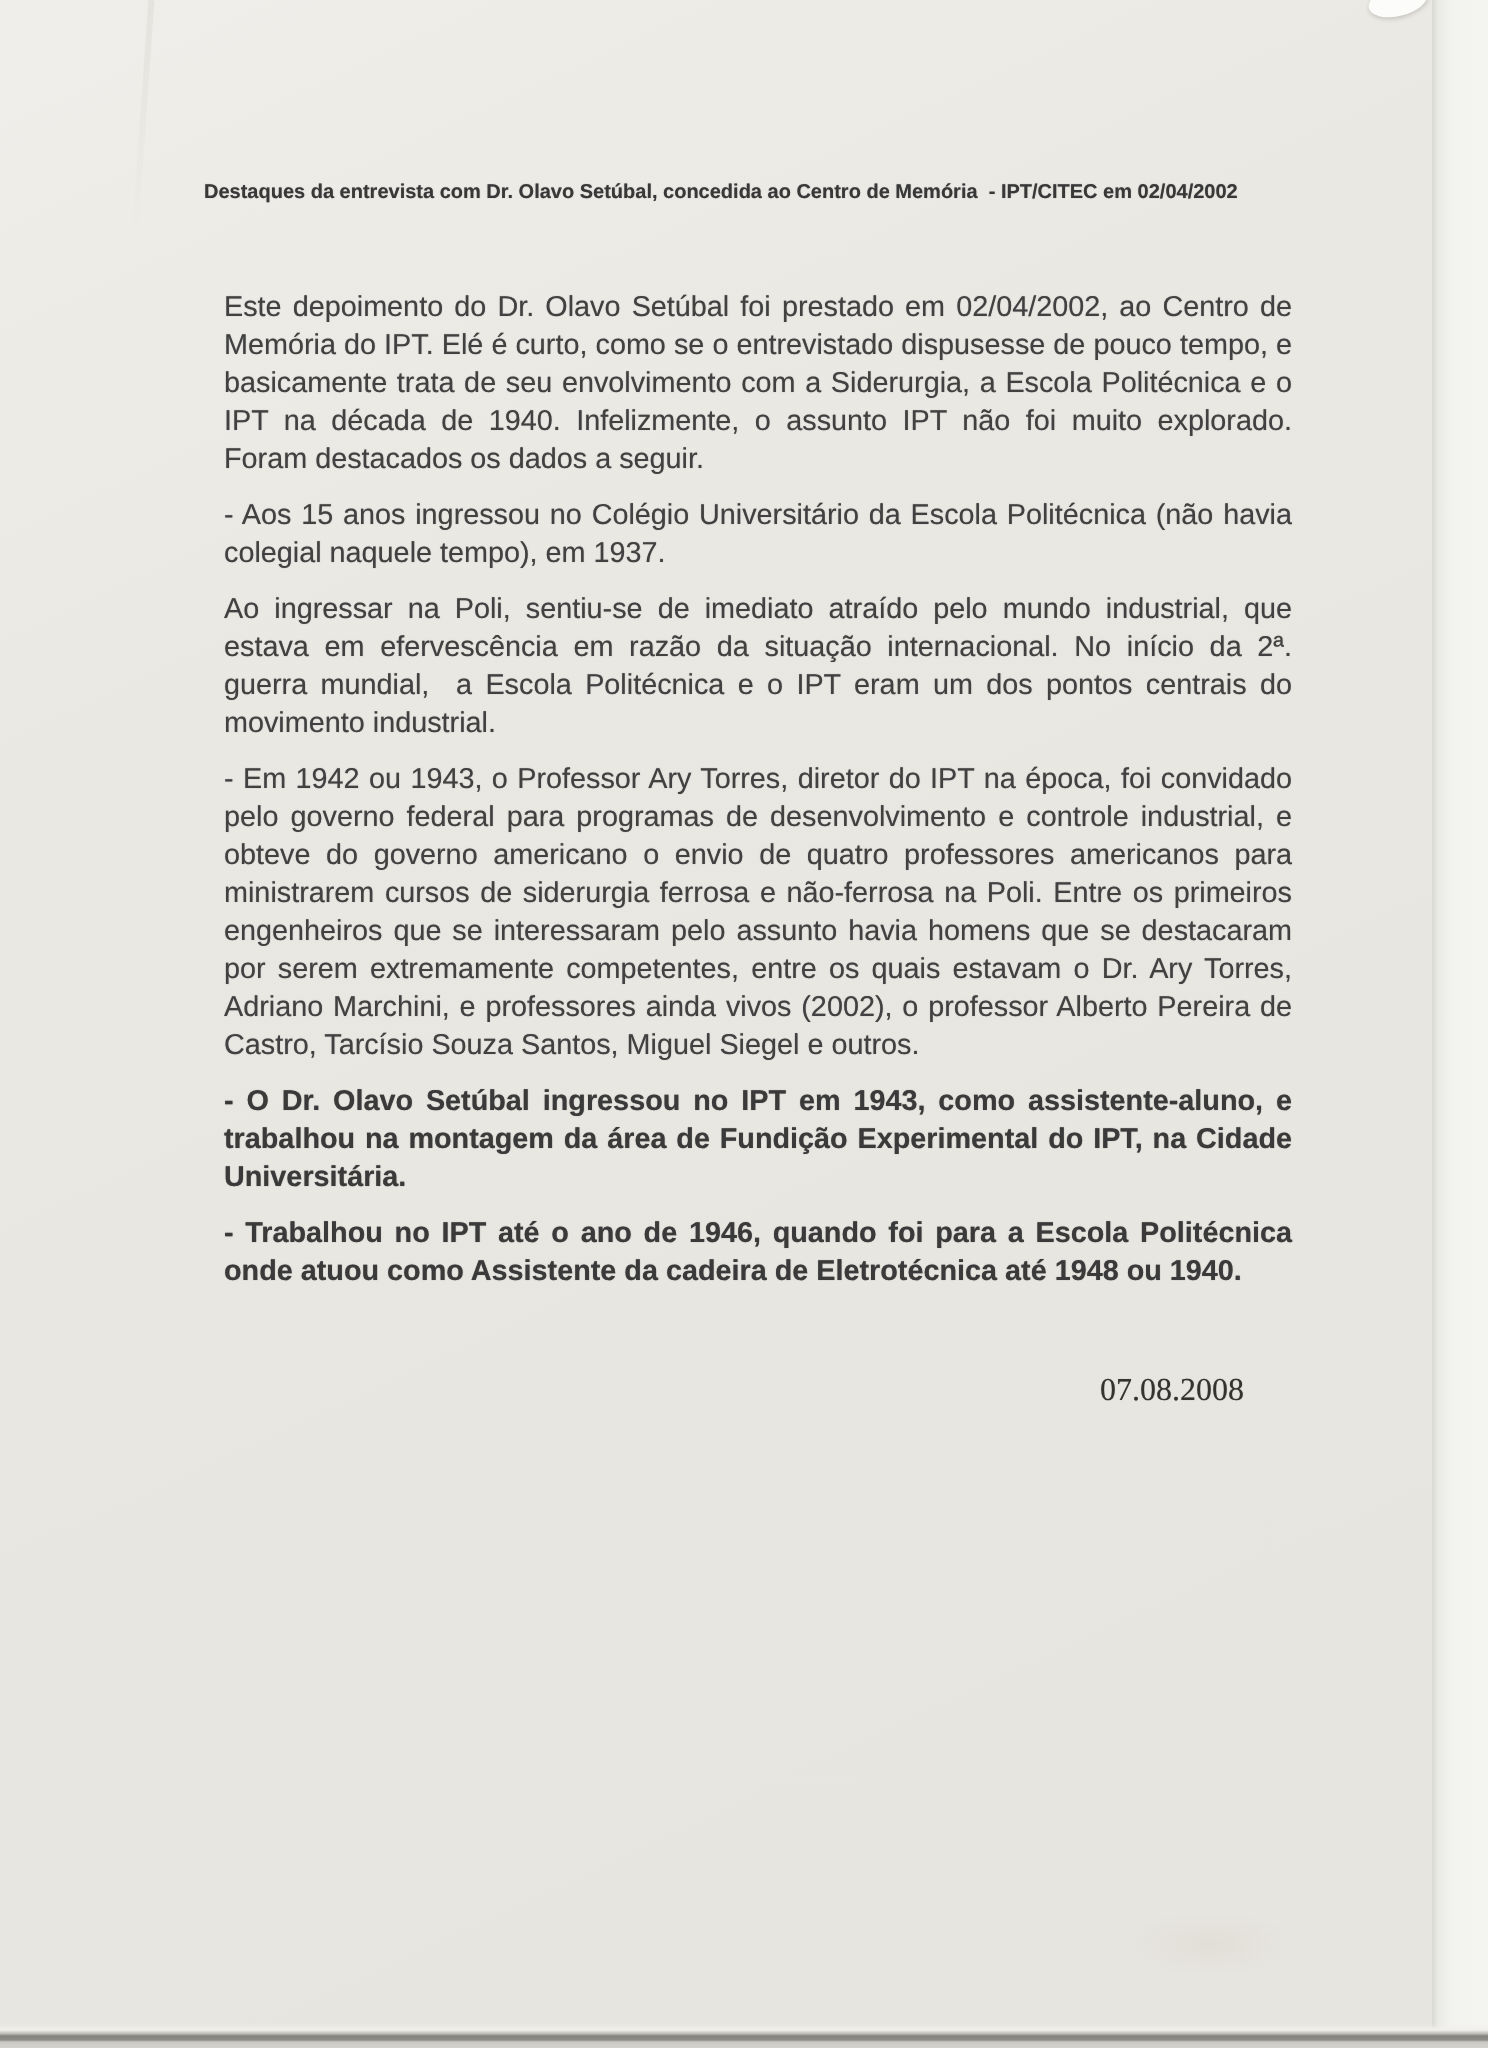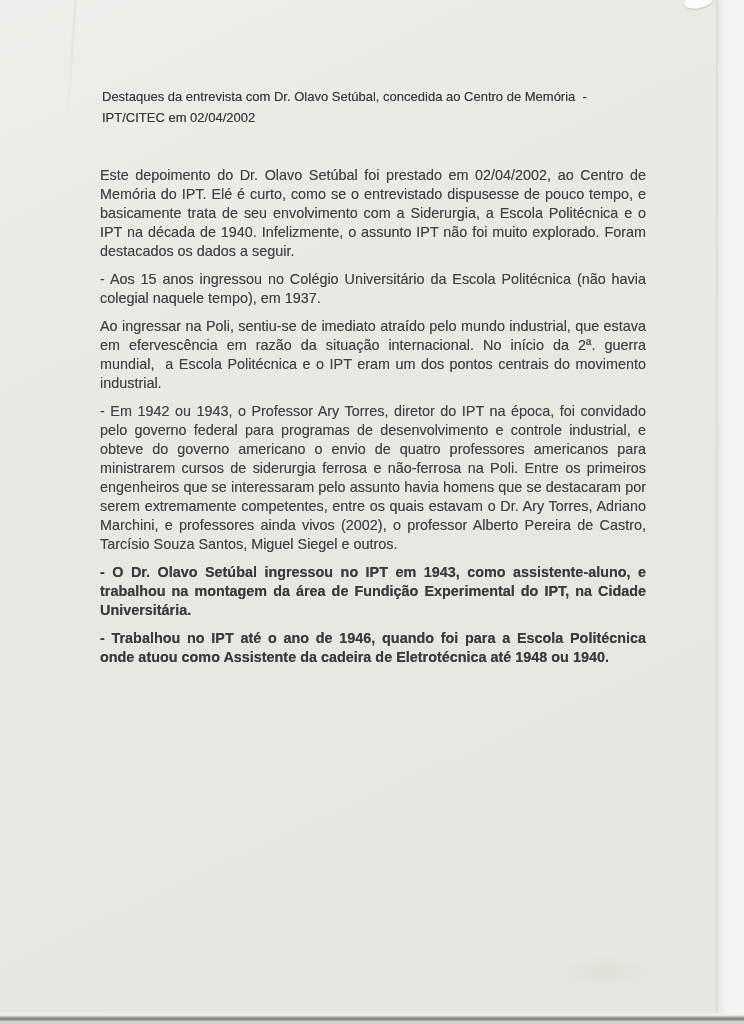--- a/index.html
+++ b/index.html
@@ -60,33 +60,33 @@
     background: linear-gradient(to bottom, rgba(180,178,170,0.18), rgba(180,178,170,0));
     transform: rotate(4deg);
   }
   .content {
     position: absolute;
     left: 100px;
     top: 0;
     width: 546px;
   }
   .doc-title {
-    font-size: 13px;
+    font-size: 10px;
     line-height: 21px;
-    font-weight: normal;
+    font-weight: bold;
     color: #383838;
     margin: 86px 0 38px 2px;
     text-shadow: 0 0 0.5px rgba(56,56,56,0.55);
   }
   .para {
     font-size: 14.4px;
     line-height: 19px;
     color: #414141;
     text-align: justify;
-    margin: 0 0 9px 0;
+    margin: 0 0 9px 12px;
     text-shadow: 0 0 0.5px rgba(65,65,65,0.5);
   }
   .para.bold {
     font-weight: bold;
     color: #3a3a3a;
     text-shadow: 0 0 0.5px rgba(50,50,50,0.6);
   }
   .doc-date {
     font-family: "Liberation Serif", serif;
     font-size: 16px;
@@ -111,20 +111,21 @@
 
     <p class="para">Ao ingressar na Poli, sentiu-se de imediato atraído pelo mundo industrial, que estava em efervescência em razão da situação internacional. No início da 2ª. guerra mundial,&nbsp; a Escola Politécnica e o IPT eram um dos pontos centrais do movimento industrial.</p>
 
     <p class="para">- Em 1942 ou 1943, o Professor Ary Torres, diretor do IPT na época, foi convidado pelo governo federal para programas de desenvolvimento e controle industrial, e obteve do governo americano o envio de quatro professores americanos para ministrarem cursos de siderurgia ferrosa e não-ferrosa na Poli. Entre os primeiros engenheiros que se interessaram pelo assunto havia homens que se destacaram por serem extremamente competentes, entre os quais estavam o Dr. Ary Torres, Adriano Marchini, e professores ainda vivos (2002), o professor Alberto Pereira de Castro, Tarcísio Souza Santos, Miguel Siegel e outros.</p>
 
     <p class="para bold">- O Dr. Olavo Setúbal ingressou no IPT em 1943, como assistente-aluno, e trabalhou na montagem da área de Fundição Experimental do IPT, na Cidade Universitária.</p>
 
 
     <p class="para bold">- Trabalhou no IPT até o ano de 1946, quando foi para a Escola Politécnica onde atuou como Assistente da cadeira de Eletrotécnica até 1948 ou 1940.</p>
 
+    <div class="doc-date">07.08.2008</div>
   </div>
 
   <div class="smudge-a"></div>
   <div class="smudge-b"></div>
   <div class="right-strip"></div>
   <div class="fold-mark"></div>
   <div class="bottom-edge"></div>
 
 </div>
 

